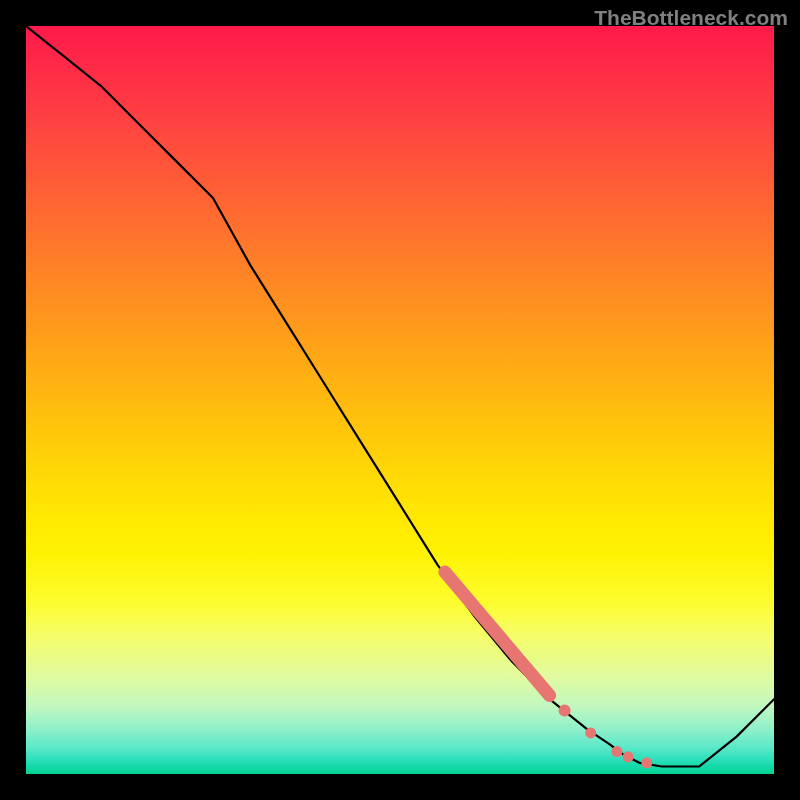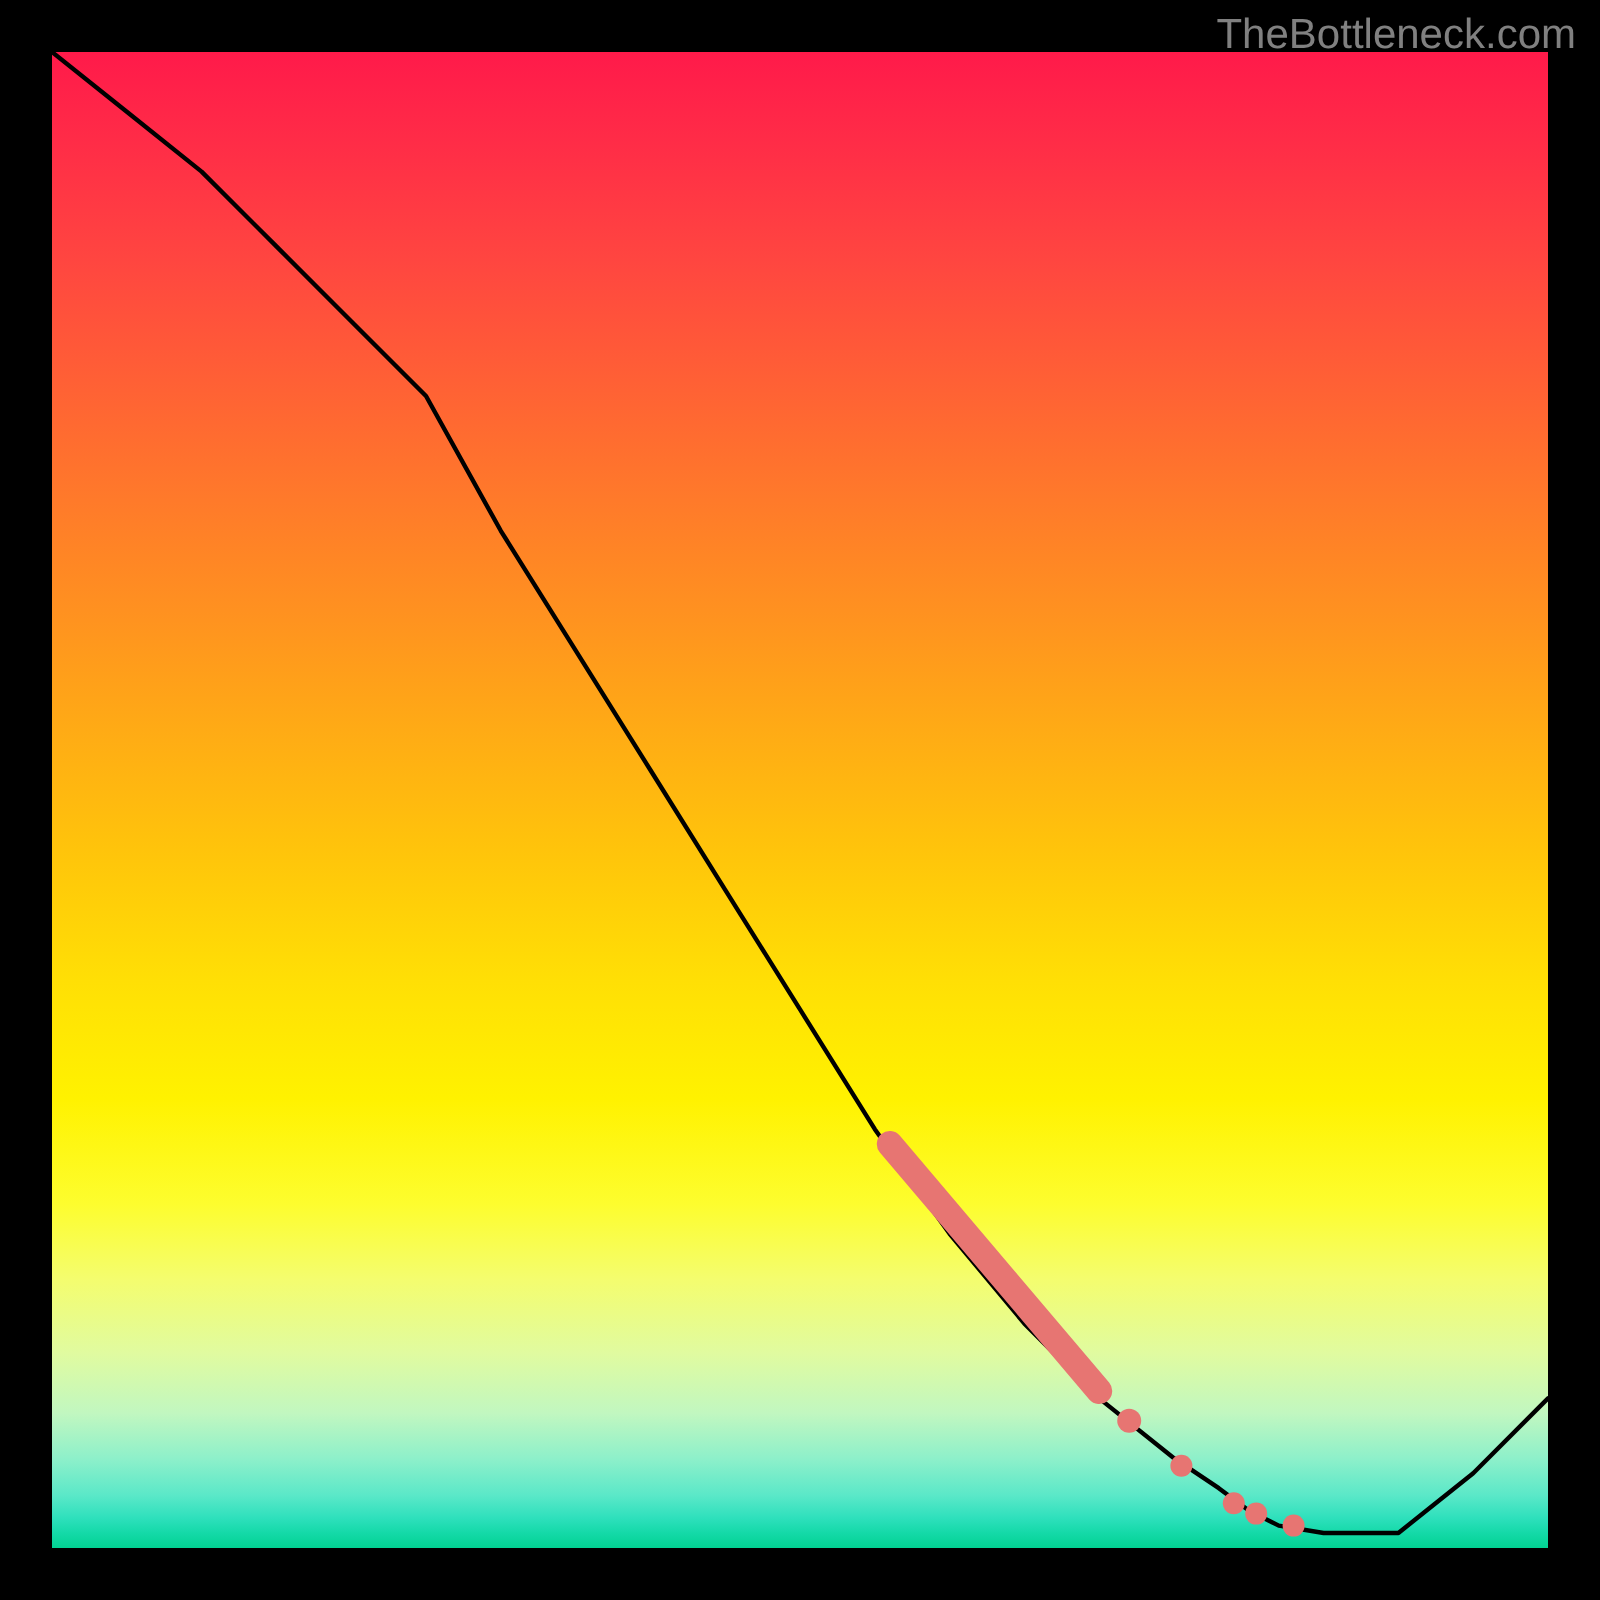--- a/index.html
+++ b/index.html
@@ -10,21 +10,21 @@
     position: relative;
     font-family: Arial, sans-serif;
   }
   .watermark {
     position: absolute;
     top: 6px;
     right: 12px;
     color: #808080;
     font-size: 21px;
     z-index: 10;
-    font-weight: normal;
+    font-weight: bold;
   }
   .plot-area {
     position: absolute;
     left: 26px;
     top: 26px;
     width: 748px;
     height: 748px;
     overflow: hidden;
   }
   .gradient-bg {

